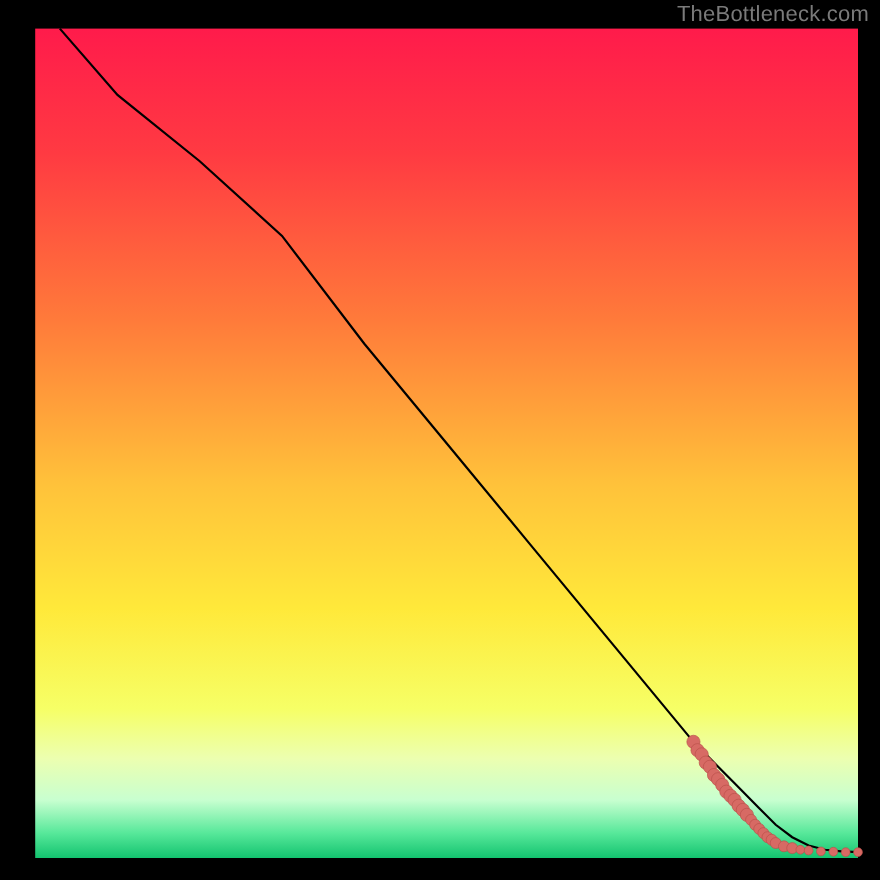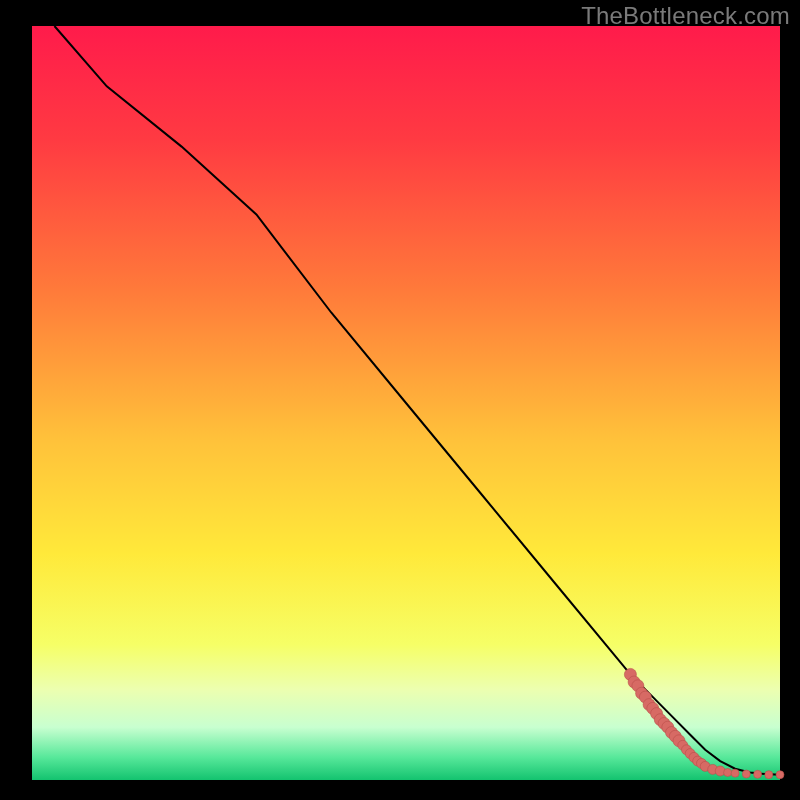--- a/index.html
+++ b/index.html
@@ -14,21 +14,21 @@
   .container {
     position: relative;
     width: 800px;
     height: 800px;
   }
   .watermark {
     position: absolute;
     top: 2px;
     right: 10px;
     color: #7a7a7a;
-    font-size: 24px;
+    font-size: 20px;
     font-weight: 500;
     letter-spacing: 0.2px;
     z-index: 5;
   }
   svg.plot {
     position: absolute;
     top: 0;
     left: 0;
     width: 800px;
     height: 800px;

